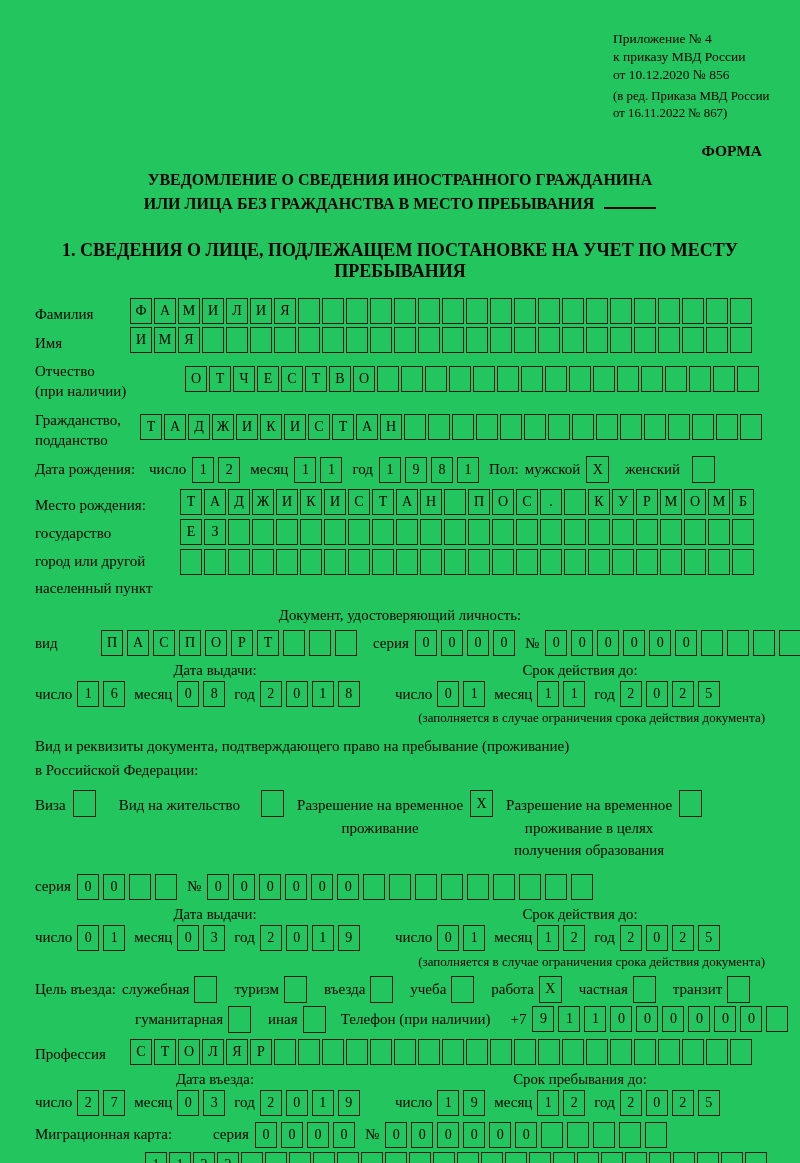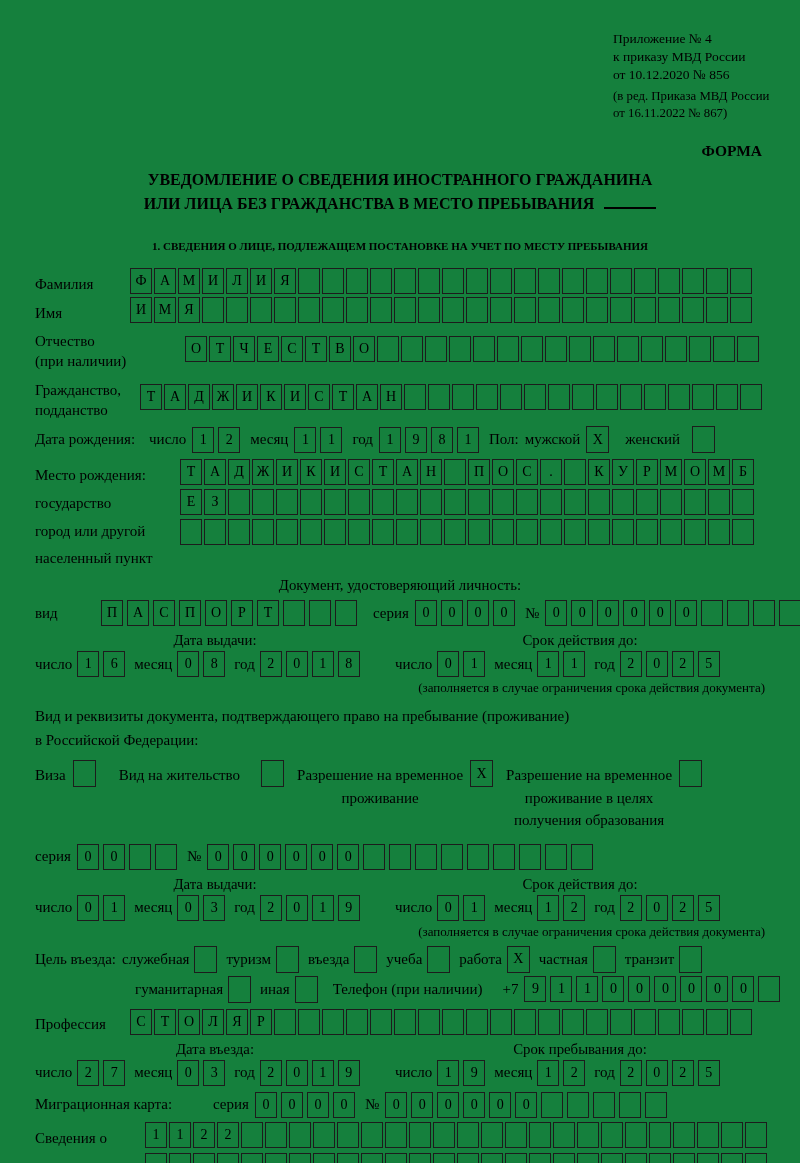--- a/index.html
+++ b/index.html
@@ -1,35 +1,35 @@
 <!DOCTYPE html>
 <html><head>
 <meta charset="utf-8">
 <style>
   html,body{margin:0;padding:0;background:#ffffff;}
   .page{
     position:relative;
     width:800px;height:1163px;
     box-sizing:border-box;
     padding:30px 35px 10px 35px;
-    background:#15803d;
+    background:#22c55e;
     color:#000;
     font-family:"Liberation Serif","DejaVu Serif",serif;
     font-size:15px;
     overflow:hidden;
   }
   
   .appendix{margin-left:578px;width:190px;font-size:13.5px;line-height:1.32;}
   .appendix .note{font-size:12.8px;}
   .appendix .gap{height:5px;}
   .forma{text-align:right;font-weight:bold;font-size:15.5px;margin:20px 3px 8px 0;}
   
   .title{text-align:center;font-weight:bold;font-size:16px;line-height:1.5;margin-top:8px;}
   .blank-line{display:inline-block;width:52px;border-bottom:2px solid #000;margin-left:10px;vertical-align:baseline;}
-  .sec-heading{font-weight:bold;font-size:11px;text-align:center;margin:24px 0 16px 0;}
+  .sec-heading{font-weight:bold;font-size:18px;text-align:center;margin:24px 0 16px 0;}
   
   .row{display:flex;align-items:center;margin-bottom:3px;}
   .lbl{padding-top:5px;line-height:1.35;flex:none;}
   .w95{width:95px;}
   .w105{width:105px;}
   .w150{width:150px;}
   .cells{display:flex;flex:none;}
   .cell{
     box-sizing:border-box;flex:none;
     display:inline-flex;align-items:center;justify-content:center;
@@ -64,21 +64,21 @@
   .date-line{display:flex;align-items:center;gap:5px;}
   .date-line .lab{flex:none;}
   .date-note{font-size:13px;text-align:right;margin-top:3px;white-space:nowrap;}
   
   .permit-intro{margin:8px 0 2px 0;line-height:1.6;}
   .permits{display:flex;gap:13px;margin:8px 0 12px 0;align-items:flex-start;}
   .permit-item{display:flex;gap:7px;align-items:flex-start;flex:none;}
   .permit-label{padding-top:4px;line-height:1.5;}
   .permit-label.center{text-align:center;}
   
-  .checkgroup{display:inline-flex;align-items:center;gap:0;}
+  .checkgroup{display:inline-flex;align-items:center;gap:8px;}
   .cg-item{display:inline-flex;align-items:center;margin-right:9px;}
   .cg-item .cg-lbl{margin-right:5px;}
   .indent{margin-left:100px;}
   
   .reps{display:flex;margin-top:4px;}
   .reps-labels{width:110px;flex:none;line-height:1.8;padding-top:3px;}
   .reps-cells .cells{margin-bottom:5px;}
 </style>
 </head>
 <body>

